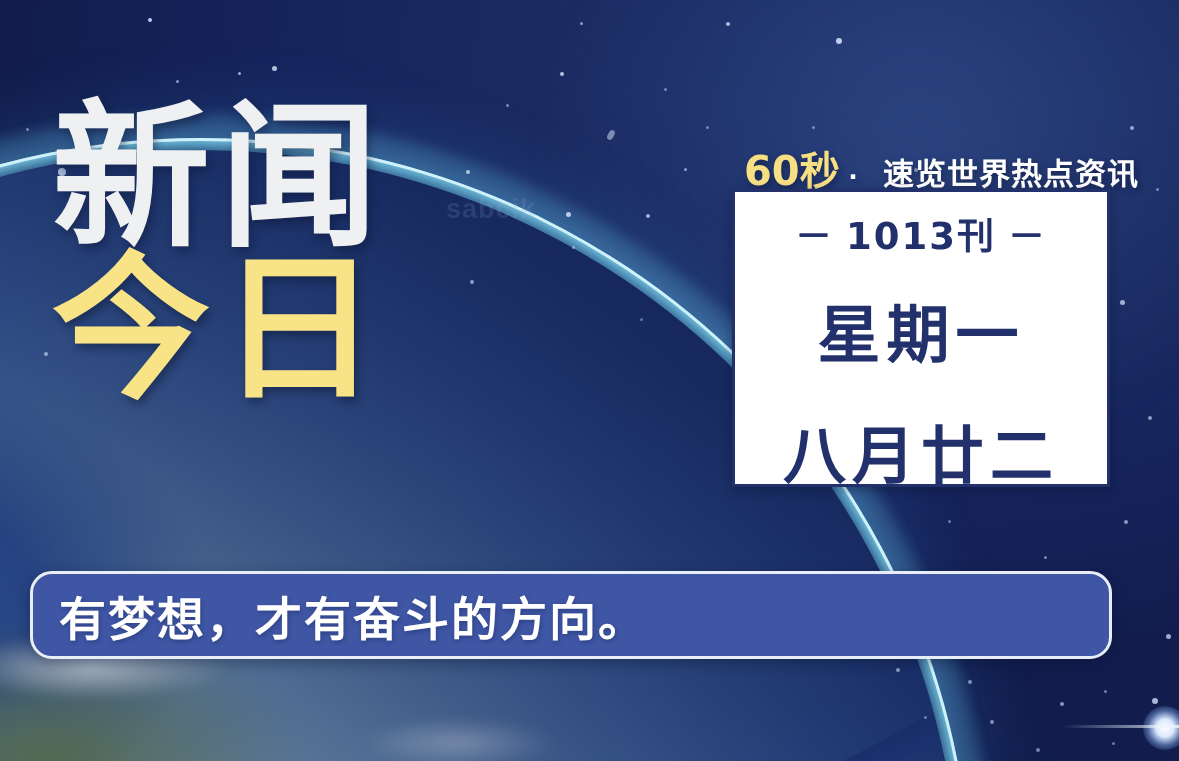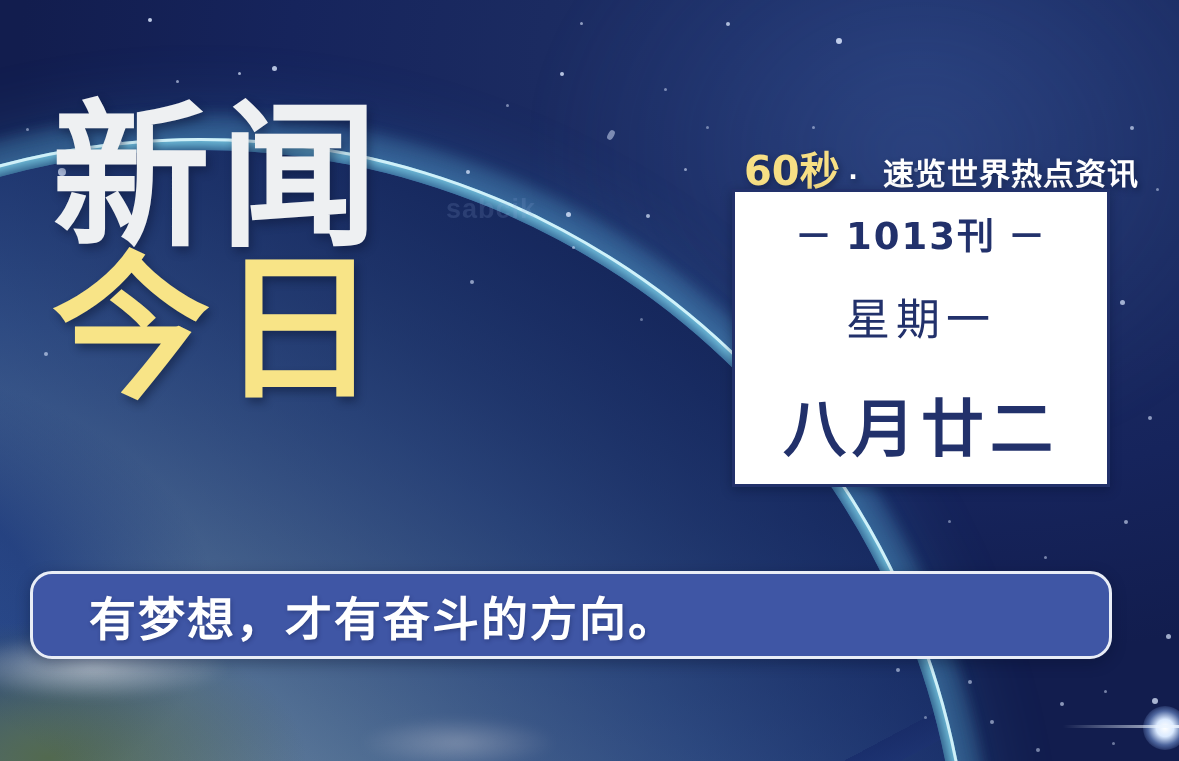--- a/index.html
+++ b/index.html
@@ -167,21 +167,21 @@
     align-items:center;justify-content:flex-start;
     padding-top:14px;
   }
   .card-issue{
     color:#22316b;font-size:37px;font-weight:700;letter-spacing:2px;
     font-family:"DejaVu Sans","Liberation Sans",sans-serif;
     white-space:nowrap;
   }
   .card-issue .dash{display:inline-block;margin:0 12px;font-weight:700;}
   .card-week{
-    color:#22316b;font-size:44px;font-weight:400;letter-spacing:6px;
+    color:#22316b;font-size:63px;font-weight:700;letter-spacing:6px;
     margin-top:24px;white-space:nowrap;
     font-family:"DejaVu Sans","Liberation Sans",sans-serif;
   }
   .card-lunar{
     color:#22316b;font-size:63px;font-weight:700;letter-spacing:6px;
     margin-top:30px;white-space:nowrap;
     font-family:Liberation Mono, monospace;
   }
 
   
@@ -189,21 +189,21 @@
     position:absolute;left:30px;top:571px;width:1082px;height:88px;
     box-sizing:border-box;
     background:#3f56a5;
     border:3px solid #e9edf6;
     border-radius:22px;
     display:flex;align-items:center;
     box-shadow:0 4px 14px rgba(6,14,40,.35);
   }
   .quote-text{
     color:#ffffff;font-size:47px;font-weight:700;letter-spacing:2px;
-    margin-left:56px;white-space:nowrap;
+    margin-left:26px;white-space:nowrap;
     font-family:"DejaVu Sans","Liberation Sans",sans-serif;
     text-shadow:1px 2px 4px rgba(10,20,60,.30);
   }
 </style>
 </head>
 <body>
 
 <div id="poster">
 
   <div class="sky"></div>

